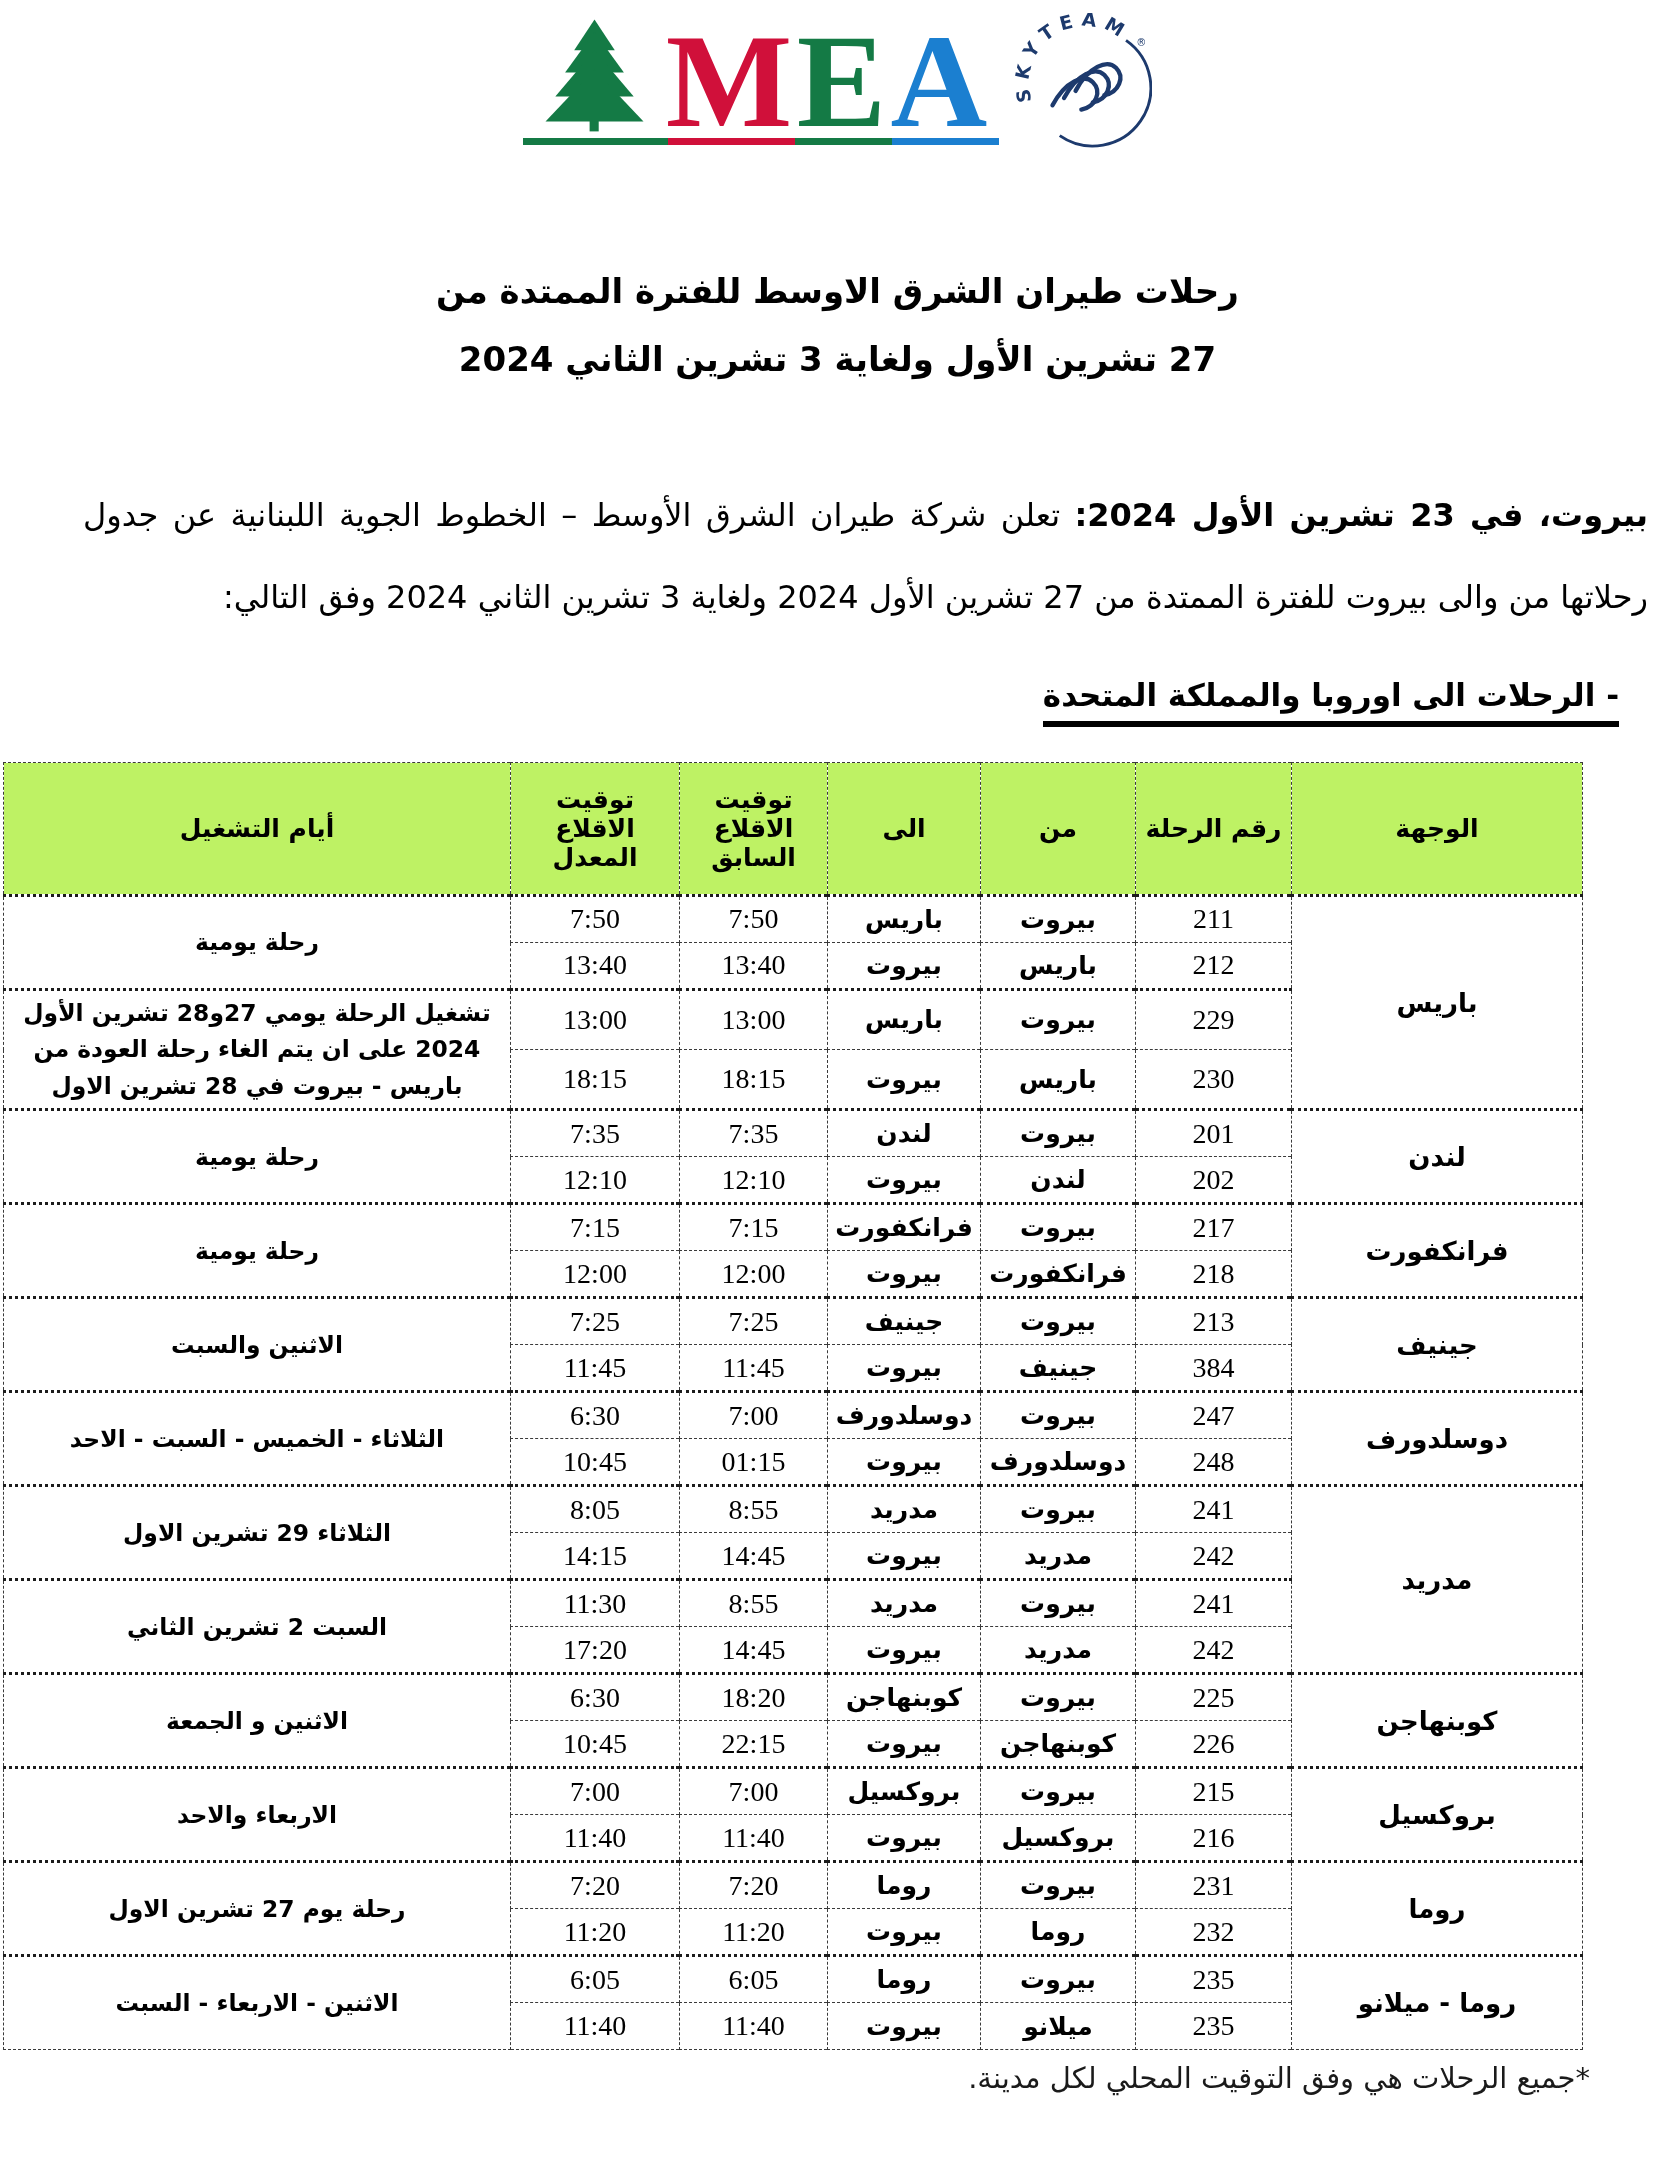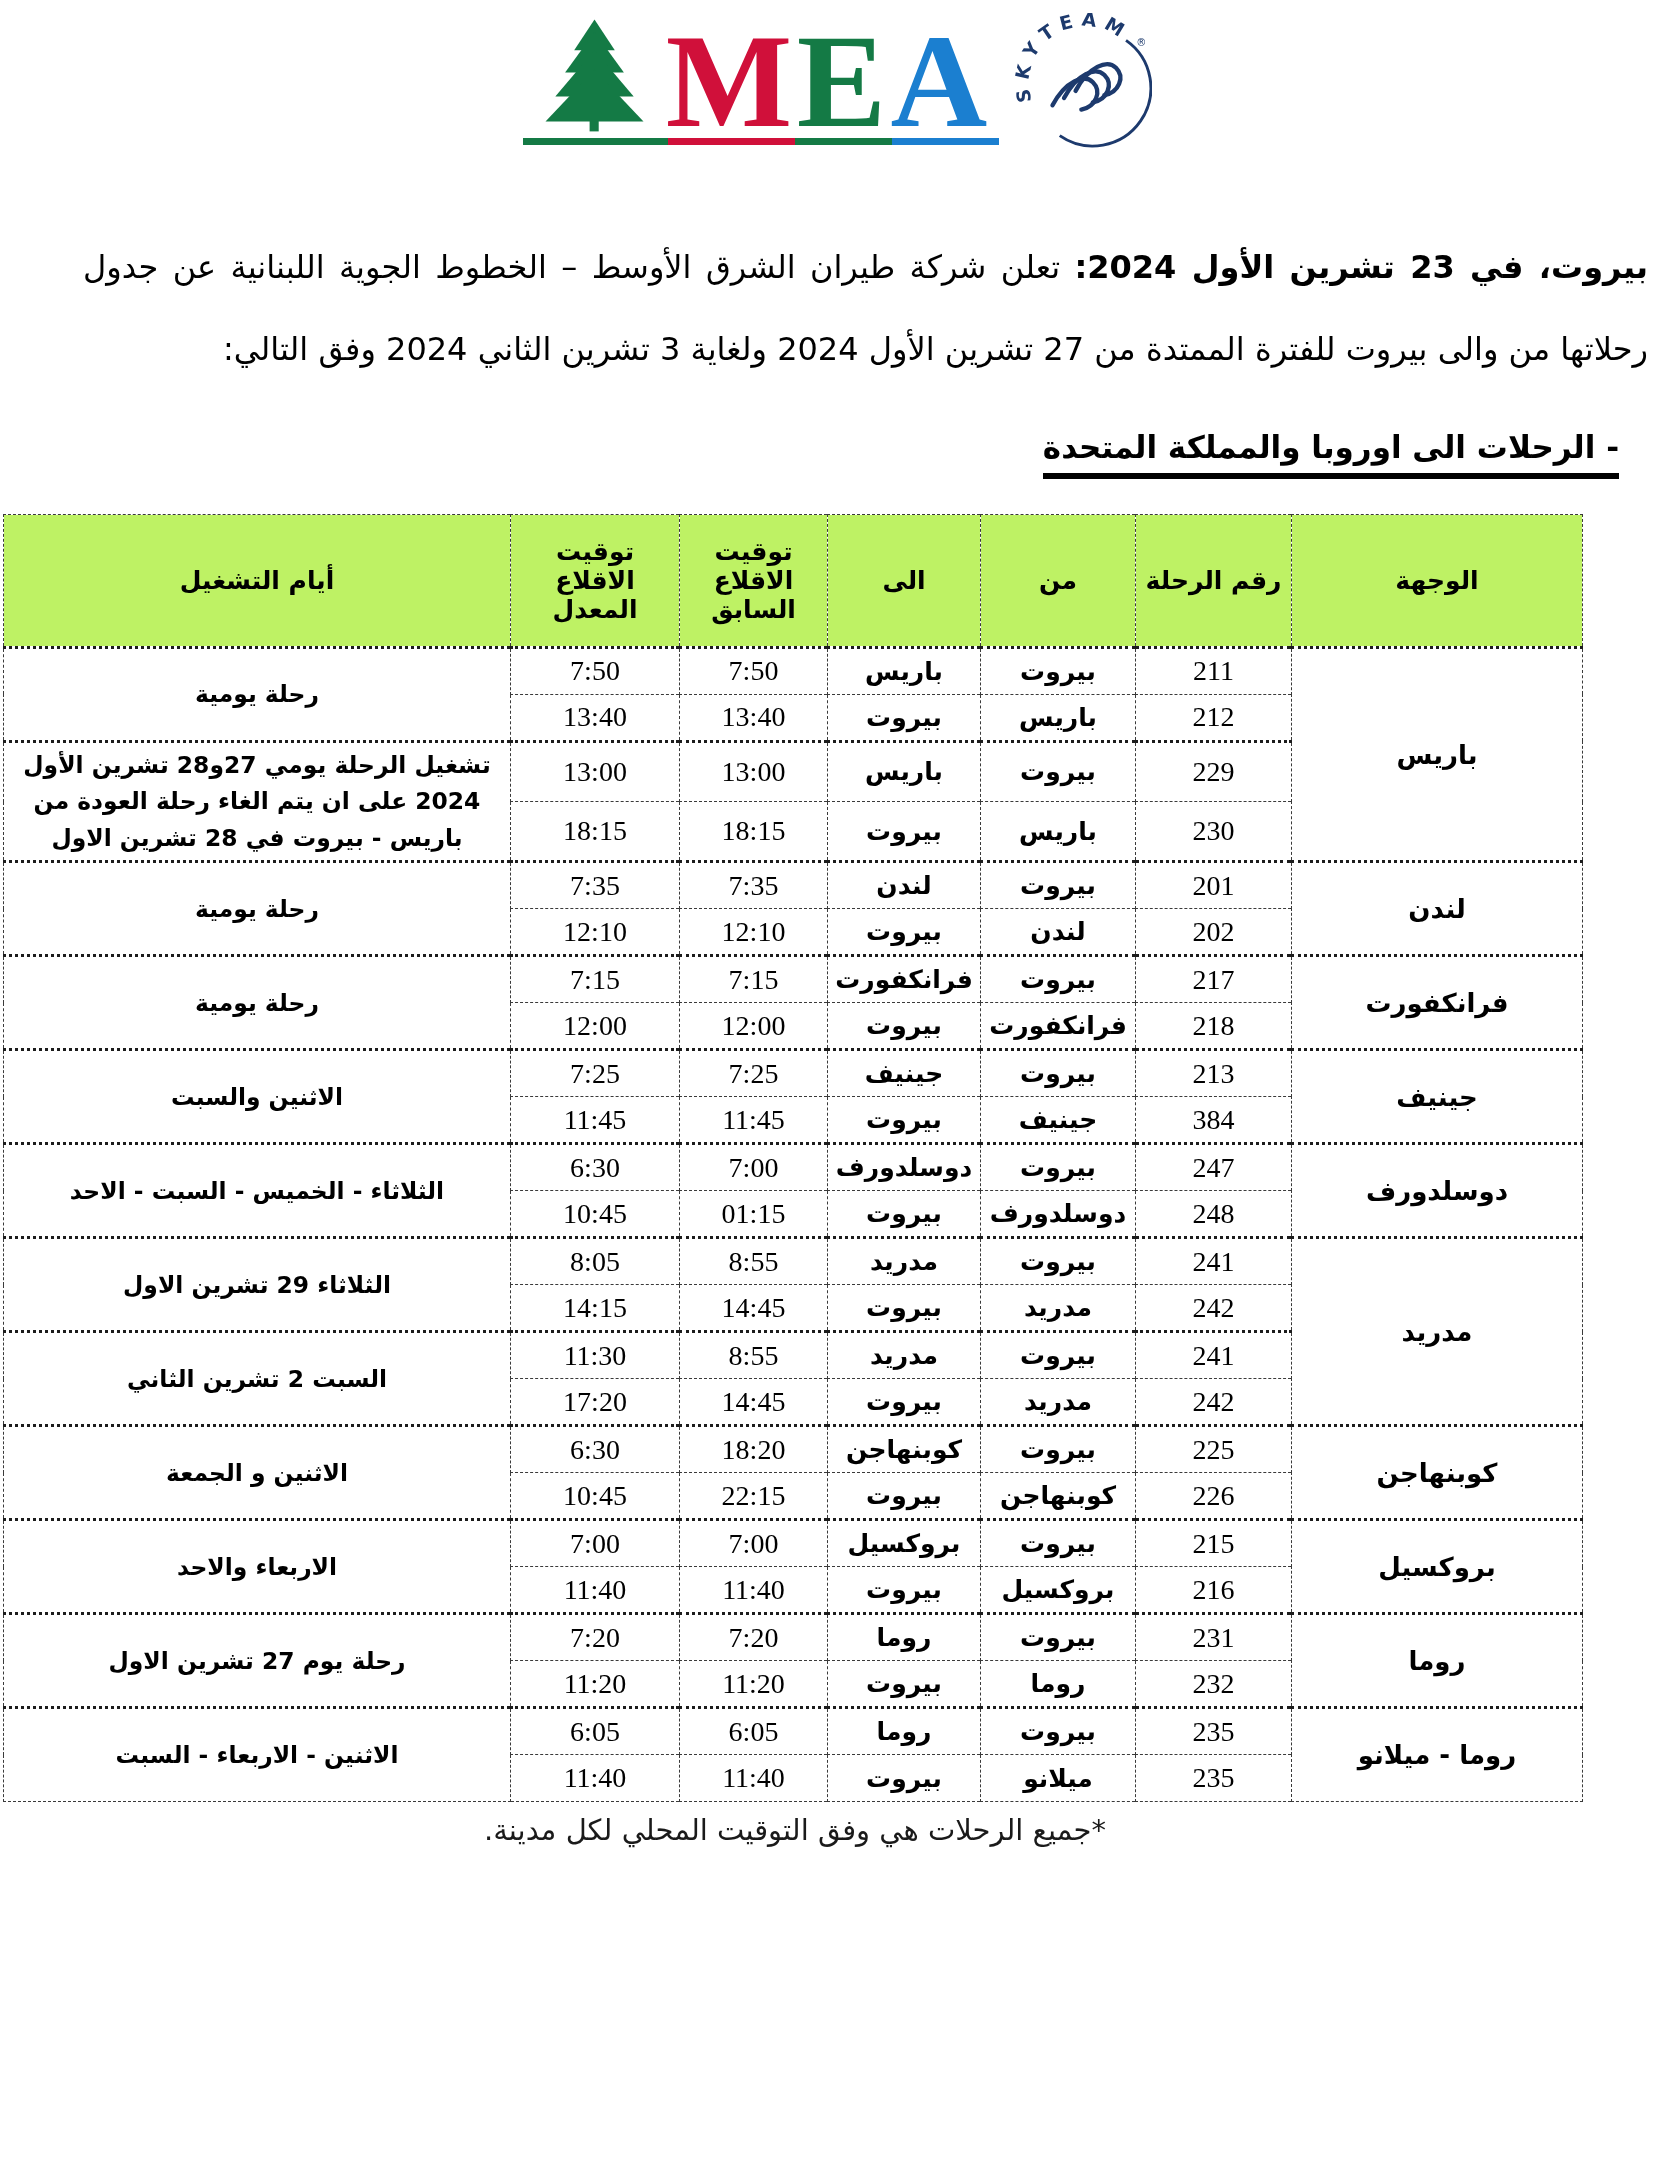--- a/index.html
+++ b/index.html
@@ -40,21 +40,21 @@
   table.sched thead tr{height:133px;}
   table.sched thead th{background:#bef264;font-size:25px;font-weight:bold;border-bottom:3px dotted #1c1c1c;padding:0 6px;}
   table.sched tbody tr{height:47px;}
   table.sched tbody tr.sub td{border-top:1.5px dotted #6a6a6a;margin-top:10px;}
   table.sched tbody tr.sep td{border-top:3px dotted #1c1c1c;}
   td.num{font-family:"Liberation Serif","DejaVu Serif",serif;font-size:28px;}
   td.city{font-size:25px;font-weight:bold;}
   td.dest{font-size:26px;font-weight:bold;}
   td.days{font-size:23.4px;font-weight:bold;padding:4.5px 13.6px;line-height:1.55;}
   
-  p.footnote{margin:10.6px 85px 0 0;text-align:center;font-size:29px;color:#1a1a1a;}
+  p.footnote{margin:10.6px 85px 0 0;text-align:right;font-size:29px;color:#1a1a1a;}
 </style>
 </head>
 <body>
 
 <div class="page">
 
   <header class="logo-row">
     <div class="mea-lockup">
       <div class="lockup-top">
         <svg class="cedar" viewBox="0 0 200 170" xmlns="http://www.w3.org/2000/svg">
@@ -89,20 +89,24 @@
       <text x="168" y="46" font-family="DejaVu Sans, sans-serif" font-size="14" fill="#1d3a6d">®</text>
       <path d="M 154 38 A 80 80 0 0 1 62 170" fill="none" stroke="#1d3a6d" stroke-width="4"></path>
       <g fill="none" stroke="#1d3a6d" stroke-width="6" stroke-linecap="round">
         <path d="M 52 128 C 70 94 96 84 108 96 C 121 109 112 130 92 134"></path>
         <path d="M 68 118 C 86 84 112 74 124 86 C 137 99 128 120 108 124"></path>
         <path d="M 84 108 C 102 74 128 64 140 76 C 153 89 144 110 124 114"></path>
       </g>
     </svg>
   </header>
 
+  <h1 class="doc-title" dir="rtl">
+    <div>رحلات طيران الشرق الاوسط للفترة الممتدة من</div>
+    <div>27 تشرين الأول ولغاية 3 تشرين الثاني 2024</div>
+  </h1>
 
   <p class="intro" dir="rtl"><strong>بيروت، في 23 تشرين الأول 2024:</strong><span> تعلن شركة طيران الشرق الأوسط – الخطوط الجوية اللبنانية عن جدول رحلاتها من والى بيروت للفترة الممتدة من 27 تشرين الأول 2024 ولغاية 3 تشرين الثاني 2024 وفق التالي:</span></p>
 
   <div class="heading-row" dir="rtl">
     <span class="section-heading">- الرحلات الى اوروبا والمملكة المتحدة</span>
   </div>
 
   <table class="sched" dir="rtl">
     <colgroup>
       <col style="width:291px">

